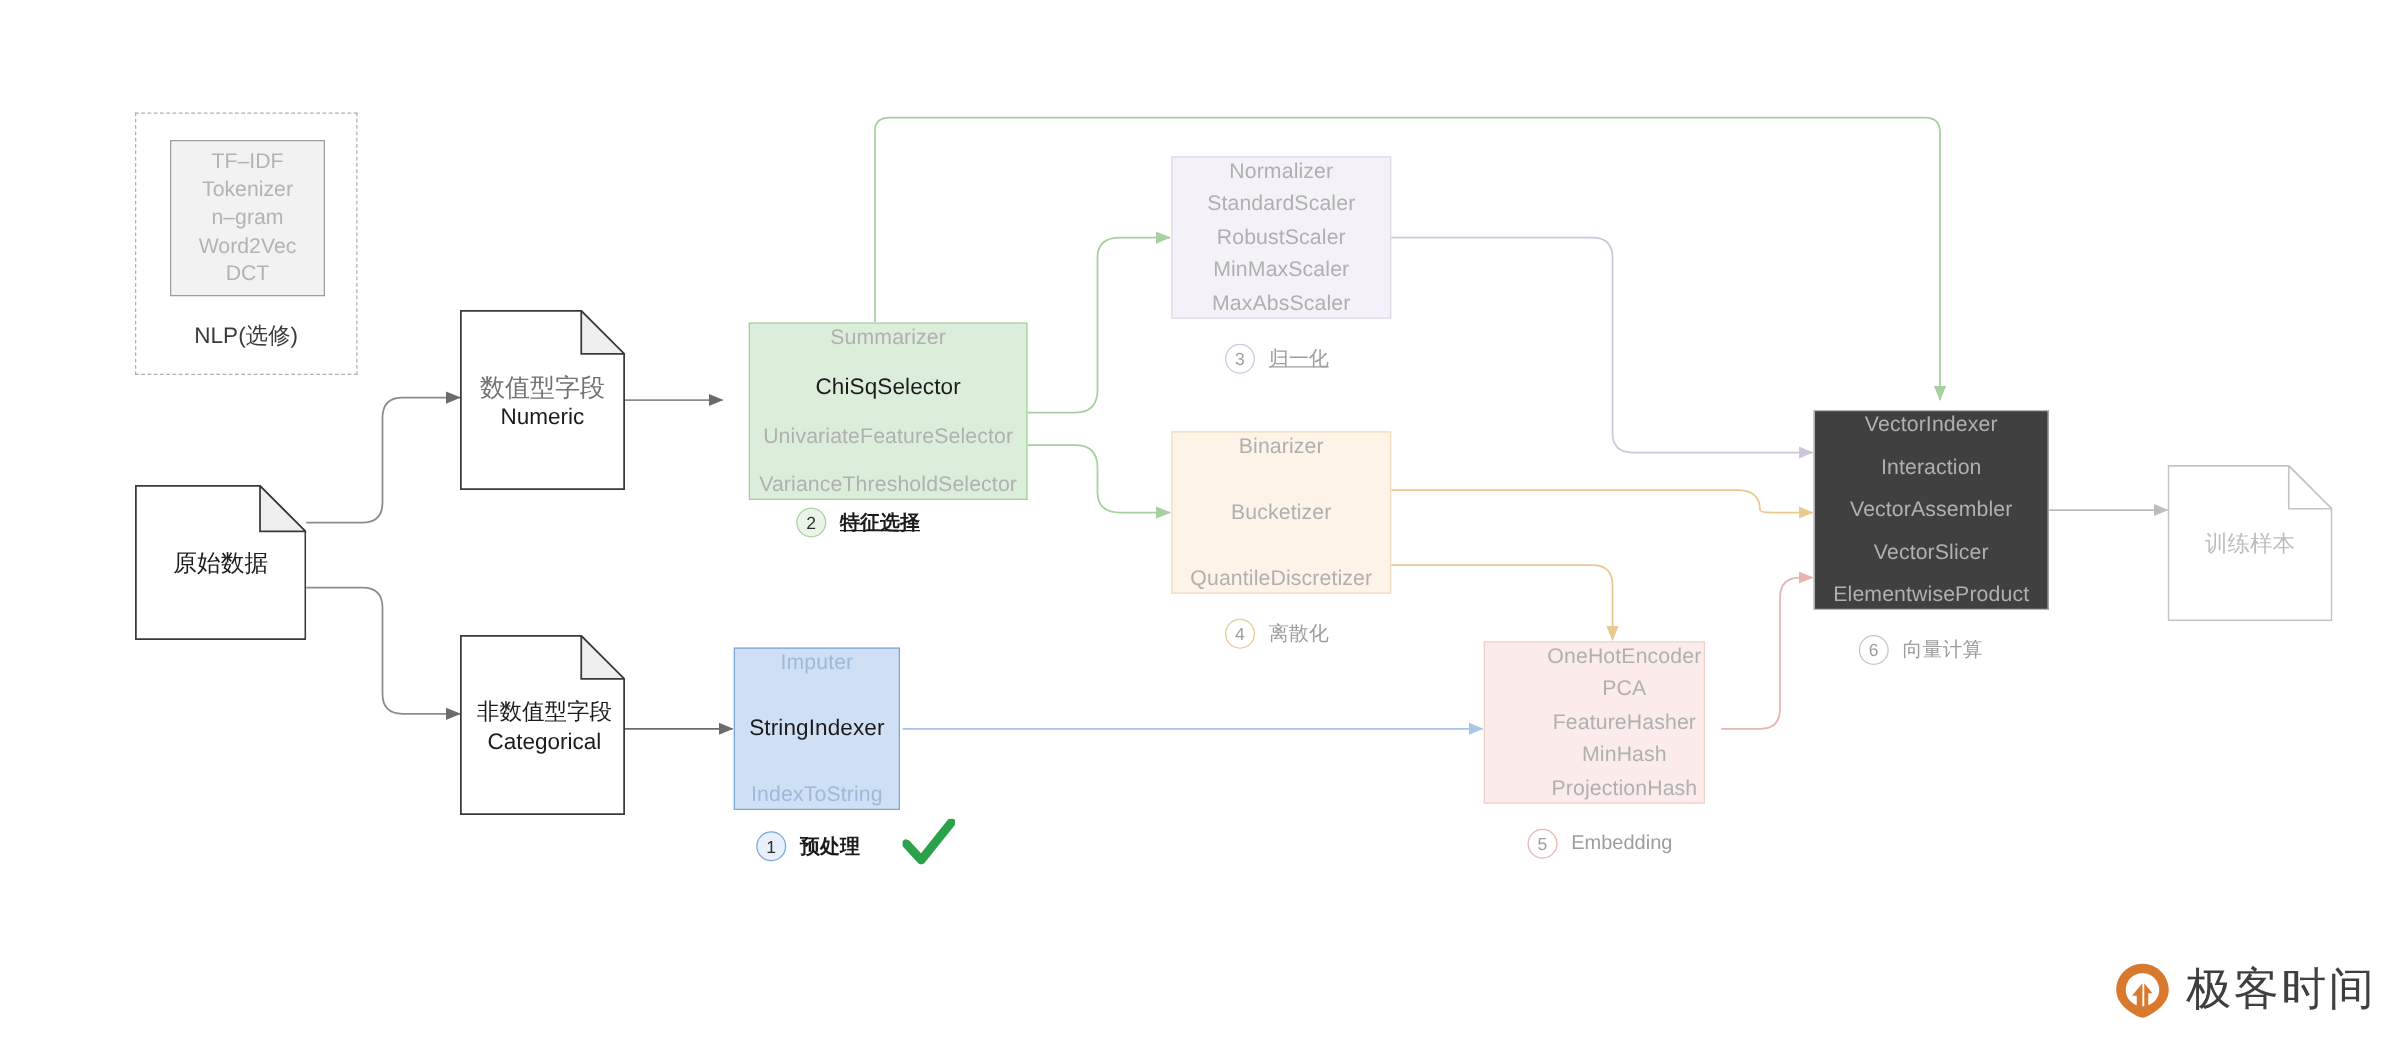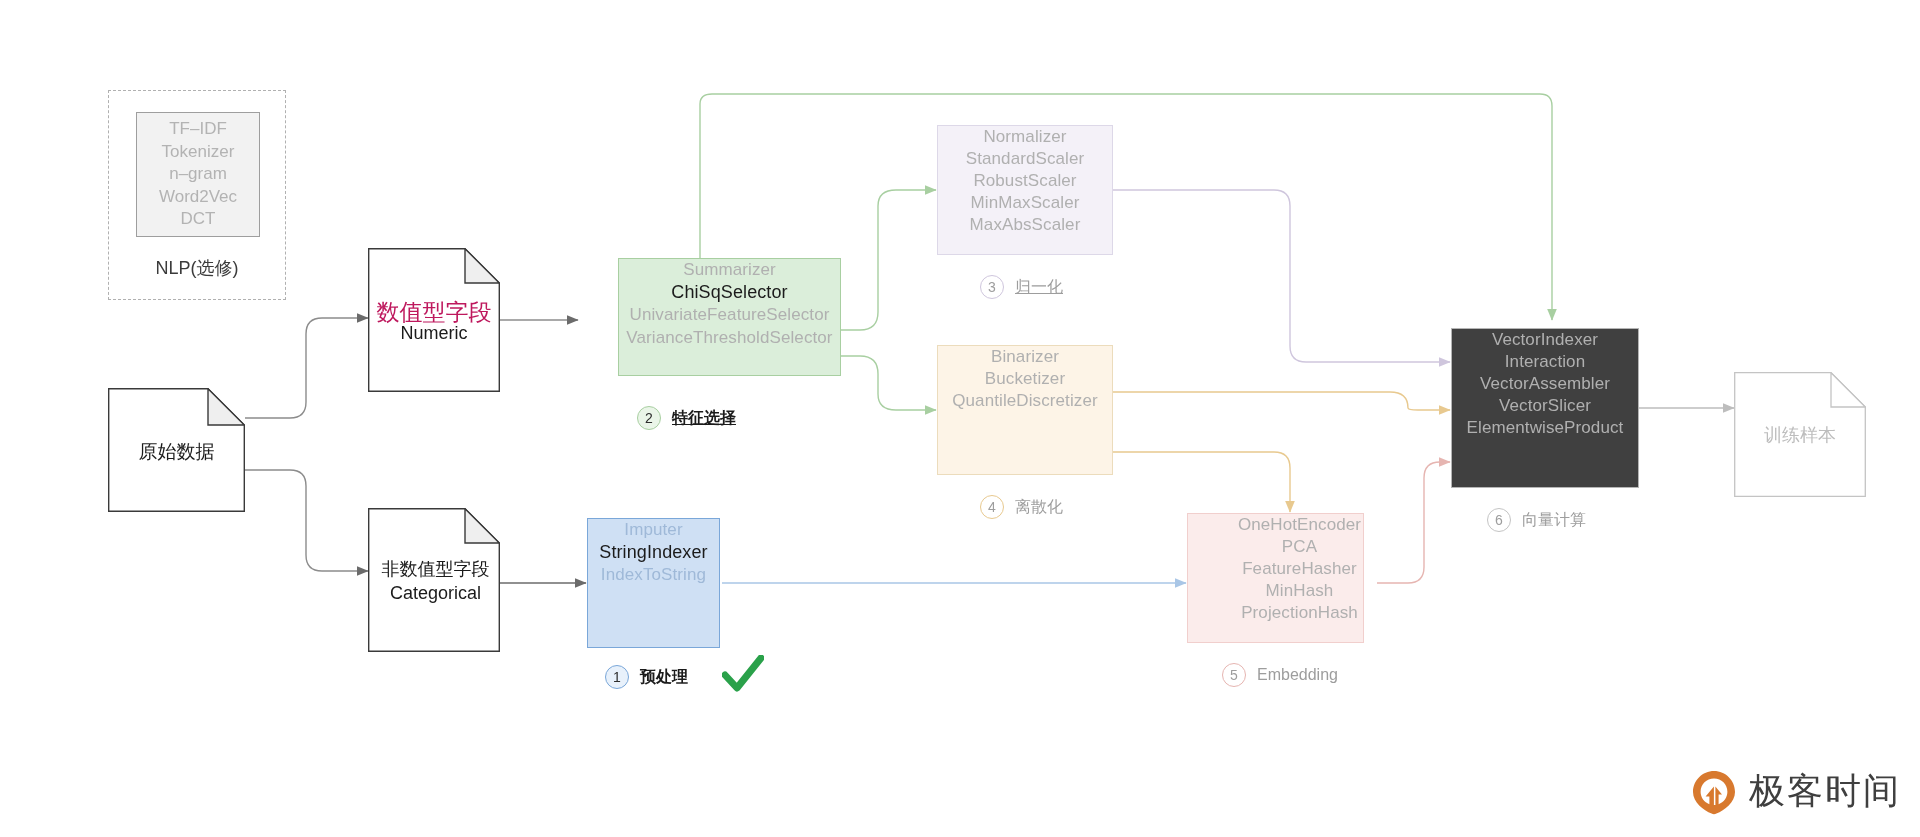--- a/index.html
+++ b/index.html
@@ -27,21 +27,21 @@
     pointer-events: none;
   }
 
   
   .node {
     position: absolute;
     box-sizing: border-box;
     display: flex;
     flex-direction: column;
     align-items: center;
-    justify-content: flex-start;
+    justify-content: space-between;
     text-align: center;
     line-height: 1.30;
     letter-spacing: .1px;
   }
   .node .ln { display: block; white-space: nowrap; }
 
   
   .dashed-group {
     position: absolute;
     box-sizing: border-box;
@@ -215,34 +215,34 @@
       <path d="M100,0.7 L136.3,37 H100 Z" fill="#efefef" stroke="#3a3a3a" stroke-width="1.4"></path>
     </svg>
     <div class="doc-label" style="top:52px; font-size:19px; color:#1b1b1b;">原始数据</div>
   </div>
 
   <div class="doc" style="left:368px; top:248px; width:132px; height:144px;">
     <svg class="doc-svg" width="132" height="144" viewBox="0 0 132 144">
       <path d="M0.7,0.7 H97 L131.3,35 V143.3 H0.7 Z" fill="#ffffff" stroke="#3a3a3a" stroke-width="1.4"></path>
       <path d="M97,0.7 L131.3,35 H97 Z" fill="#efefef" stroke="#3a3a3a" stroke-width="1.4"></path>
     </svg>
-    <div class="doc-label" style="top:50px; font-size:23px; color:#be185d;">数值型字段</div>
+    <div class="doc-label" style="top:50px; font-size:20px; color:#737373;">数值型字段</div>
     <div class="doc-label" style="top:74px; font-size:18px; color:#1b1b1b;">Numeric</div>
   </div>
 
   <div class="doc" style="left:368px; top:508px; width:135px; height:144px;">
     <svg class="doc-svg" width="132" height="144" viewBox="0 0 132 144">
       <path d="M0.7,0.7 H97 L131.3,35 V143.3 H0.7 Z" fill="#ffffff" stroke="#3a3a3a" stroke-width="1.4"></path>
       <path d="M97,0.7 L131.3,35 H97 Z" fill="#efefef" stroke="#3a3a3a" stroke-width="1.4"></path>
     </svg>
     <div class="doc-label" style="top:50px; font-size:18px; color:#1b1b1b;">非数值型字段</div>
     <div class="doc-label" style="top:74px; font-size:18px; color:#1b1b1b;">Categorical</div>
   </div>
 
-  <div class="node box-green" style="left:618px; top:258px; width:223px; height:118px; font-size:17px;">
+  <div class="node box-green" style="left:599px; top:258px; width:223px; height:142px; font-size:17px;">
     <span class="ln t-dim">Summarizer</span>
     <span class="ln t-strong" style="font-size:18px;">ChiSqSelector</span>
     <span class="ln t-dim">UnivariateFeatureSelector</span>
     <span class="ln t-dim">VarianceThresholdSelector</span>
   </div>
   <div class="stage" style="left:637px; top:406px;">
     <span class="badge" style="border-color:#a8cfa1; color:#2e2e2e; background:#eaf5e8;">2</span>
     <span class="cap" style="color:#1b1b1b; font-weight:bold;text-decoration:underline;">特征选择</span>
   </div>
 

